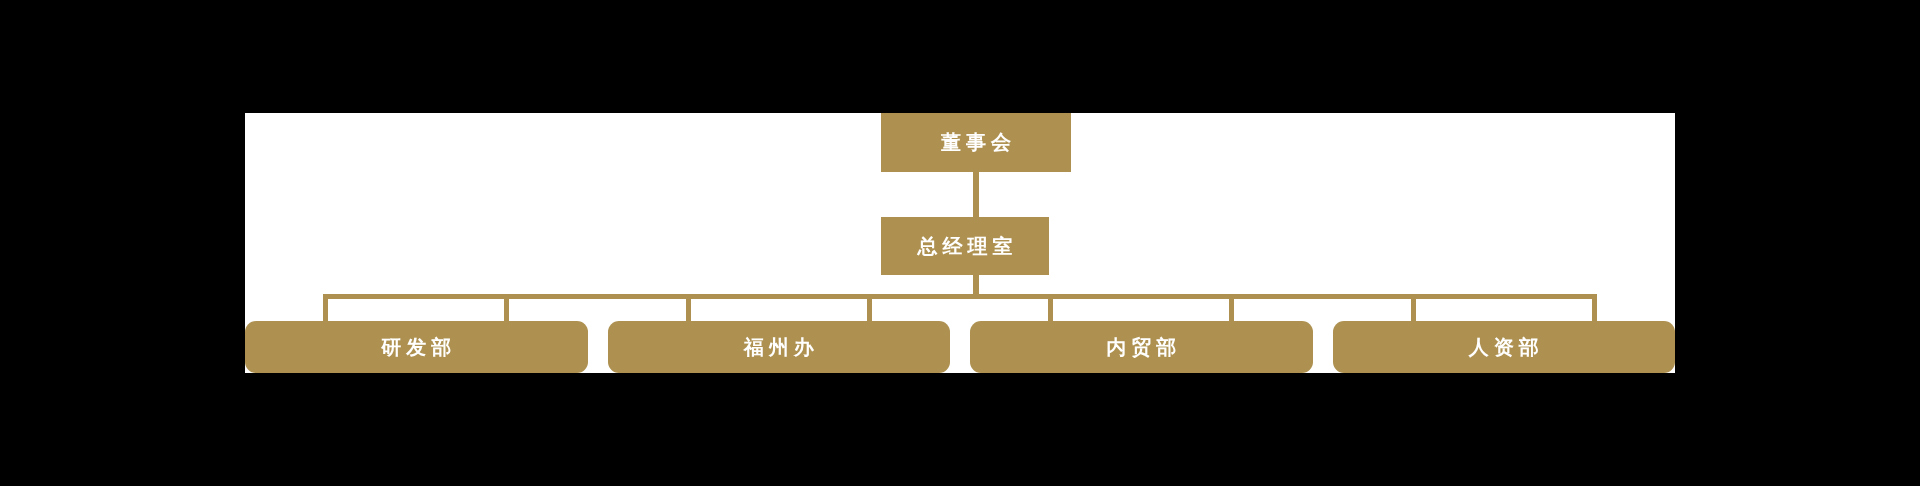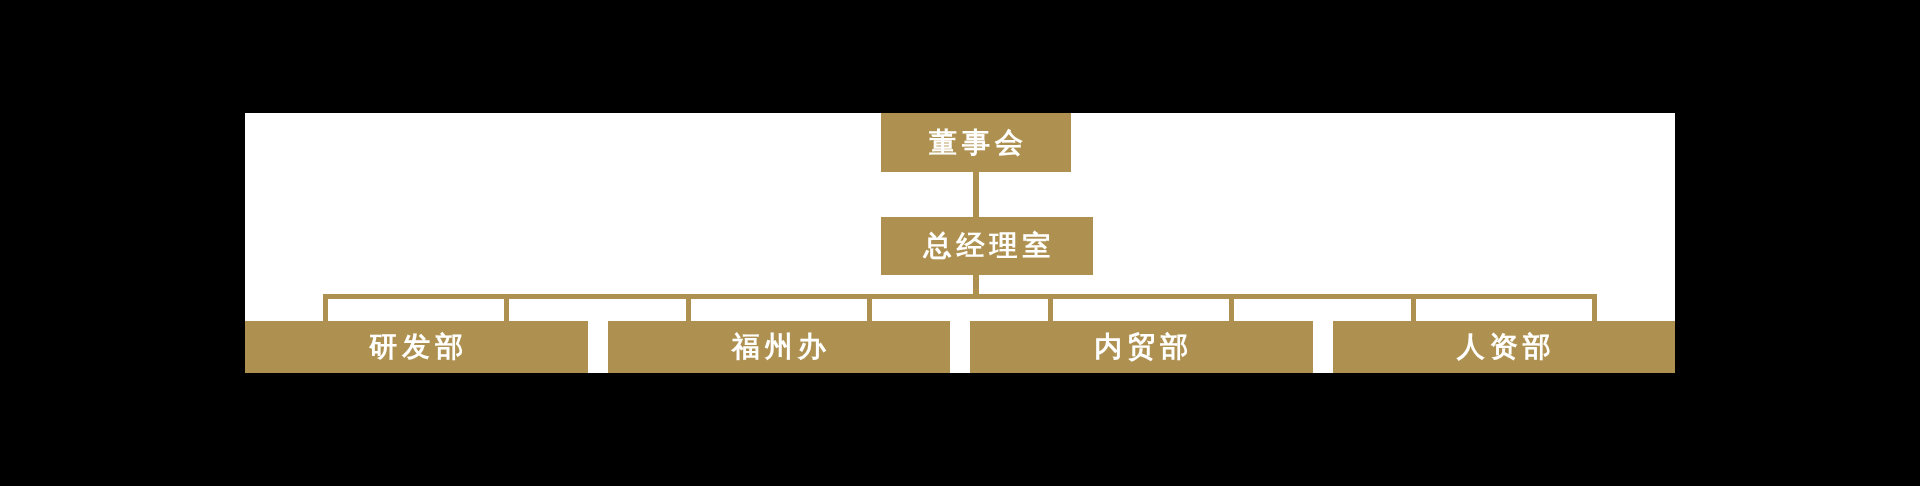--- a/index.html
+++ b/index.html
@@ -27,40 +27,40 @@
     left: 245px;
     top: 113px;
     width: 1430px;
     height: 260px;
     background: var(--panel-bg);
   }
   .node {
     background: var(--accent);
     color: var(--node-text);
     font-weight: bold;
-    font-size: 28px;
+    font-size: 20px;
     letter-spacing: 5px;
     text-indent: 5px;
     display: flex;
     align-items: center;
     justify-content: center;
     white-space: nowrap;
   }
   .node-l1 {
     position: absolute;
     left: 636px;
     top: 0;
     width: 190px;
     height: 59px;
   }
   .node-l2 {
     position: absolute;
     left: 636px;
     top: 104px;
-    width: 212px;
+    width: 168px;
     height: 58px;
   }
   .vline1 {
     position: absolute;
     left: 728px;
     top: 59px;
     width: 6px;
     height: 45px;
     background: var(--accent);
   }
@@ -104,20 +104,21 @@
     left: 0;
     right: 0;
     top: 208px;
     bottom: 0;
     display: flex;
     gap: 20px;
   }
   .dept-row .node {
     flex: 1;
     height: 100%;
+    border-radius: 11px;
   }
 </style>
 </head>
 <body>
 
 <div class="canvas">
   <div class="panel">
 
     <div class="node node-l1">董事会</div>
 

